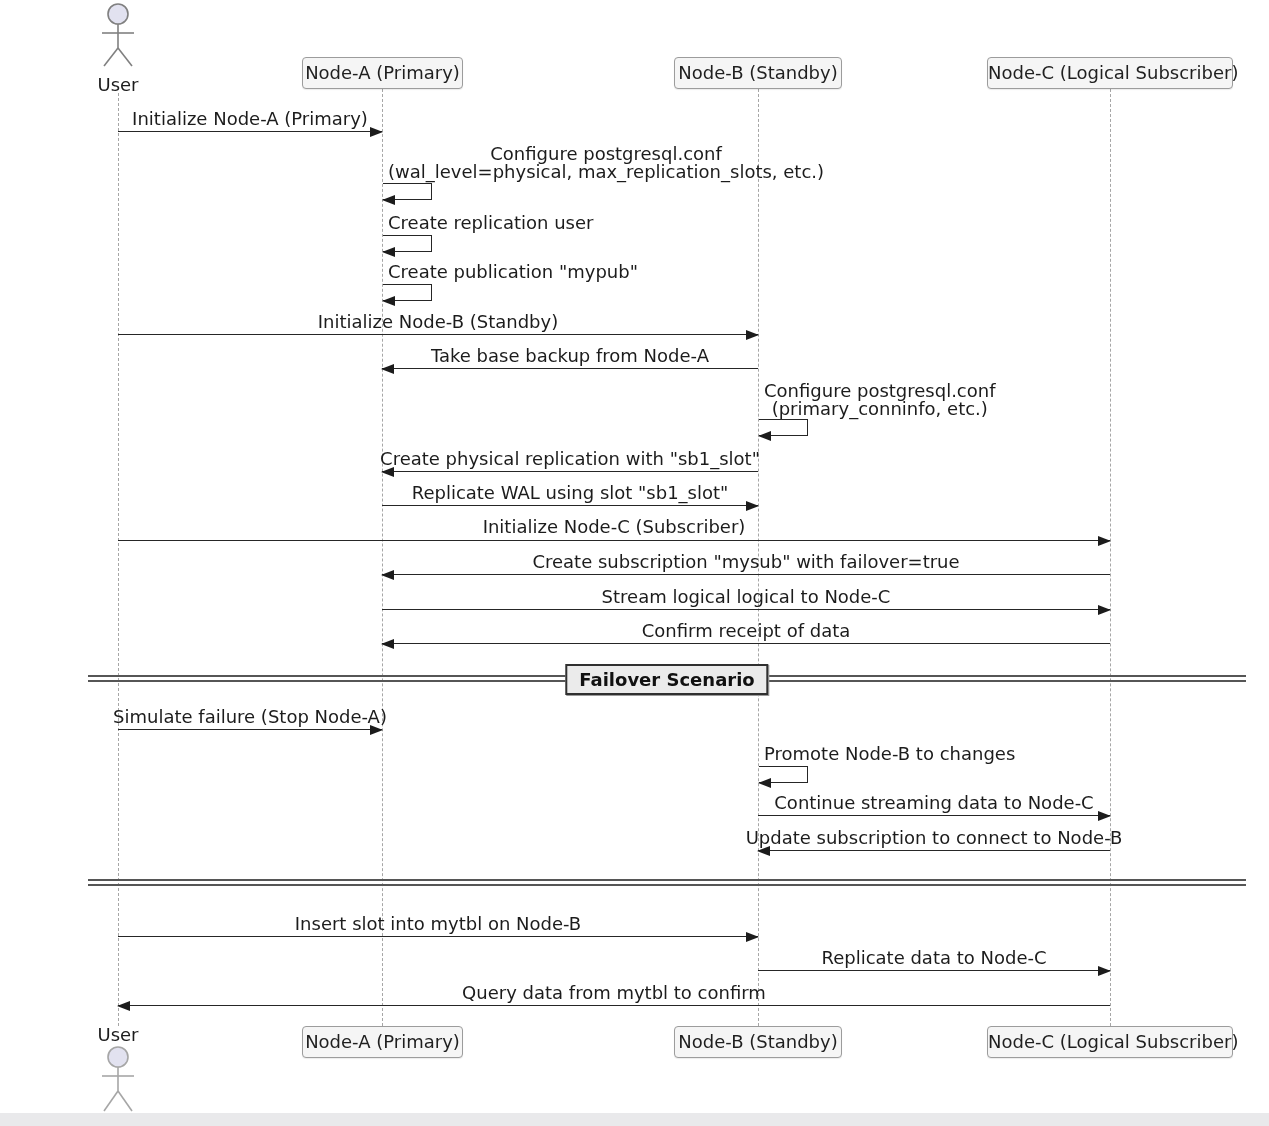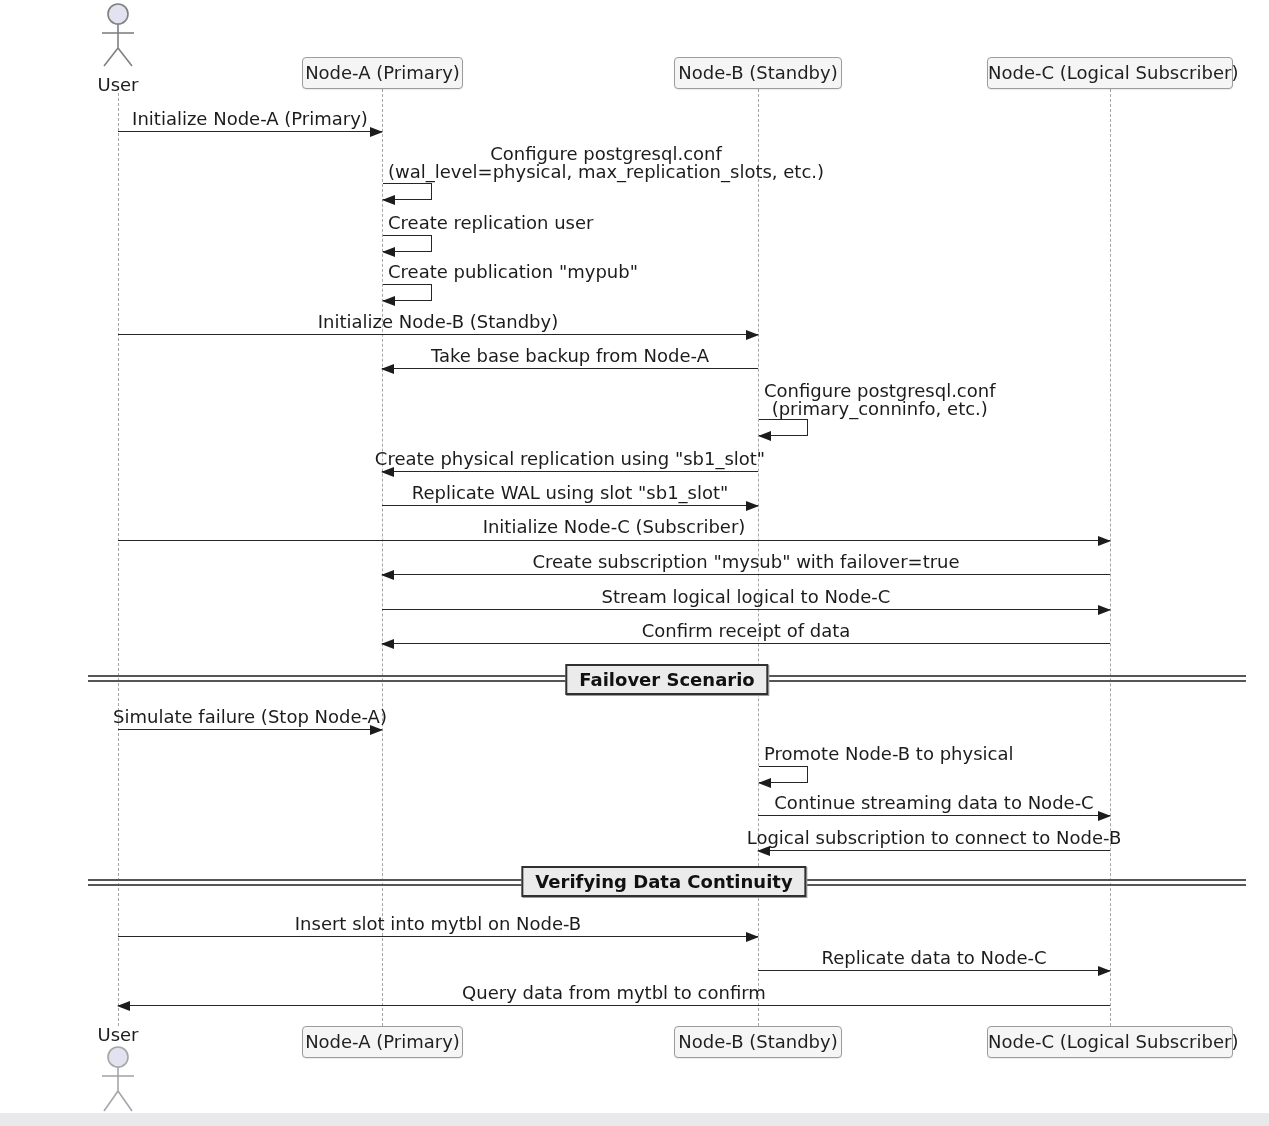--- a/index.html
+++ b/index.html
@@ -92,21 +92,21 @@
     </div>
 
   <div class="slabel" style="left:764px;top:382px">
     <span>Configure postgresql.conf</span>
     <span>(primary_conninfo, etc.)</span>
   </div>
   <div class="sloop" style="left:759px;top:419px">
       <i class="ah l"></i>
     </div>
 
-  <div class="mlabel" style="left:570px;top:450px">Create physical replication using "sb1_slot"</div>
+  <div class="mlabel" style="left:570px;top:450px">Create physical replication with "sb1_slot"</div>
   <div class="mline" style="left:382px;top:471px;width:376px">
       <i class="ah l"></i>
     </div>
 
   <div class="mlabel" style="left:570px;top:484px">Replicate WAL using slot "sb1_slot"</div>
   <div class="mline" style="left:382px;top:505px;width:376px">
       <i class="ah r"></i>
     </div>
 
   <div class="mlabel" style="left:614px;top:518px">Initialize Node-C (Subscriber)</div>
@@ -131,38 +131,37 @@
 
   <div class="divlines" style="top:675px"></div>
   <div class="divbox" style="left:667px;top:664px">Failover Scenario</div>
 
   <div class="mlabel" style="left:250px;top:708px">Simulate failure (Stop Node-A)</div>
   <div class="mline" style="left:118px;top:729px;width:264px">
       <i class="ah r"></i>
     </div>
 
   <div class="slabel" style="left:764px;top:745px">
-    <span>Promote Node-B to physical</span>
+    <span>Promote Node-B to changes</span>
   </div>
   <div class="sloop" style="left:759px;top:766px">
       <i class="ah l"></i>
     </div>
 
   <div class="mlabel" style="left:934px;top:794px">Continue streaming data to Node-C</div>
   <div class="mline" style="left:758px;top:815px;width:352px">
       <i class="ah r"></i>
     </div>
 
-  <div class="mlabel" style="left:934px;top:829px">Logical subscription to connect to Node-B</div>
+  <div class="mlabel" style="left:934px;top:829px">Update subscription to connect to Node-B</div>
   <div class="mline" style="left:758px;top:850px;width:352px">
       <i class="ah l"></i>
     </div>
 
   <div class="divlines" style="top:879px"></div>
-  <div class="divbox" style="left:664px;top:866px">Verifying Data Continuity</div>
 
   <div class="mlabel" style="left:438px;top:915px">Insert slot into mytbl on Node-B</div>
   <div class="mline" style="left:118px;top:936px;width:640px">
       <i class="ah r"></i>
     </div>
 
   <div class="mlabel" style="left:934px;top:949px">Replicate data to Node-C</div>
   <div class="mline" style="left:758px;top:970px;width:352px">
       <i class="ah r"></i>
     </div>

